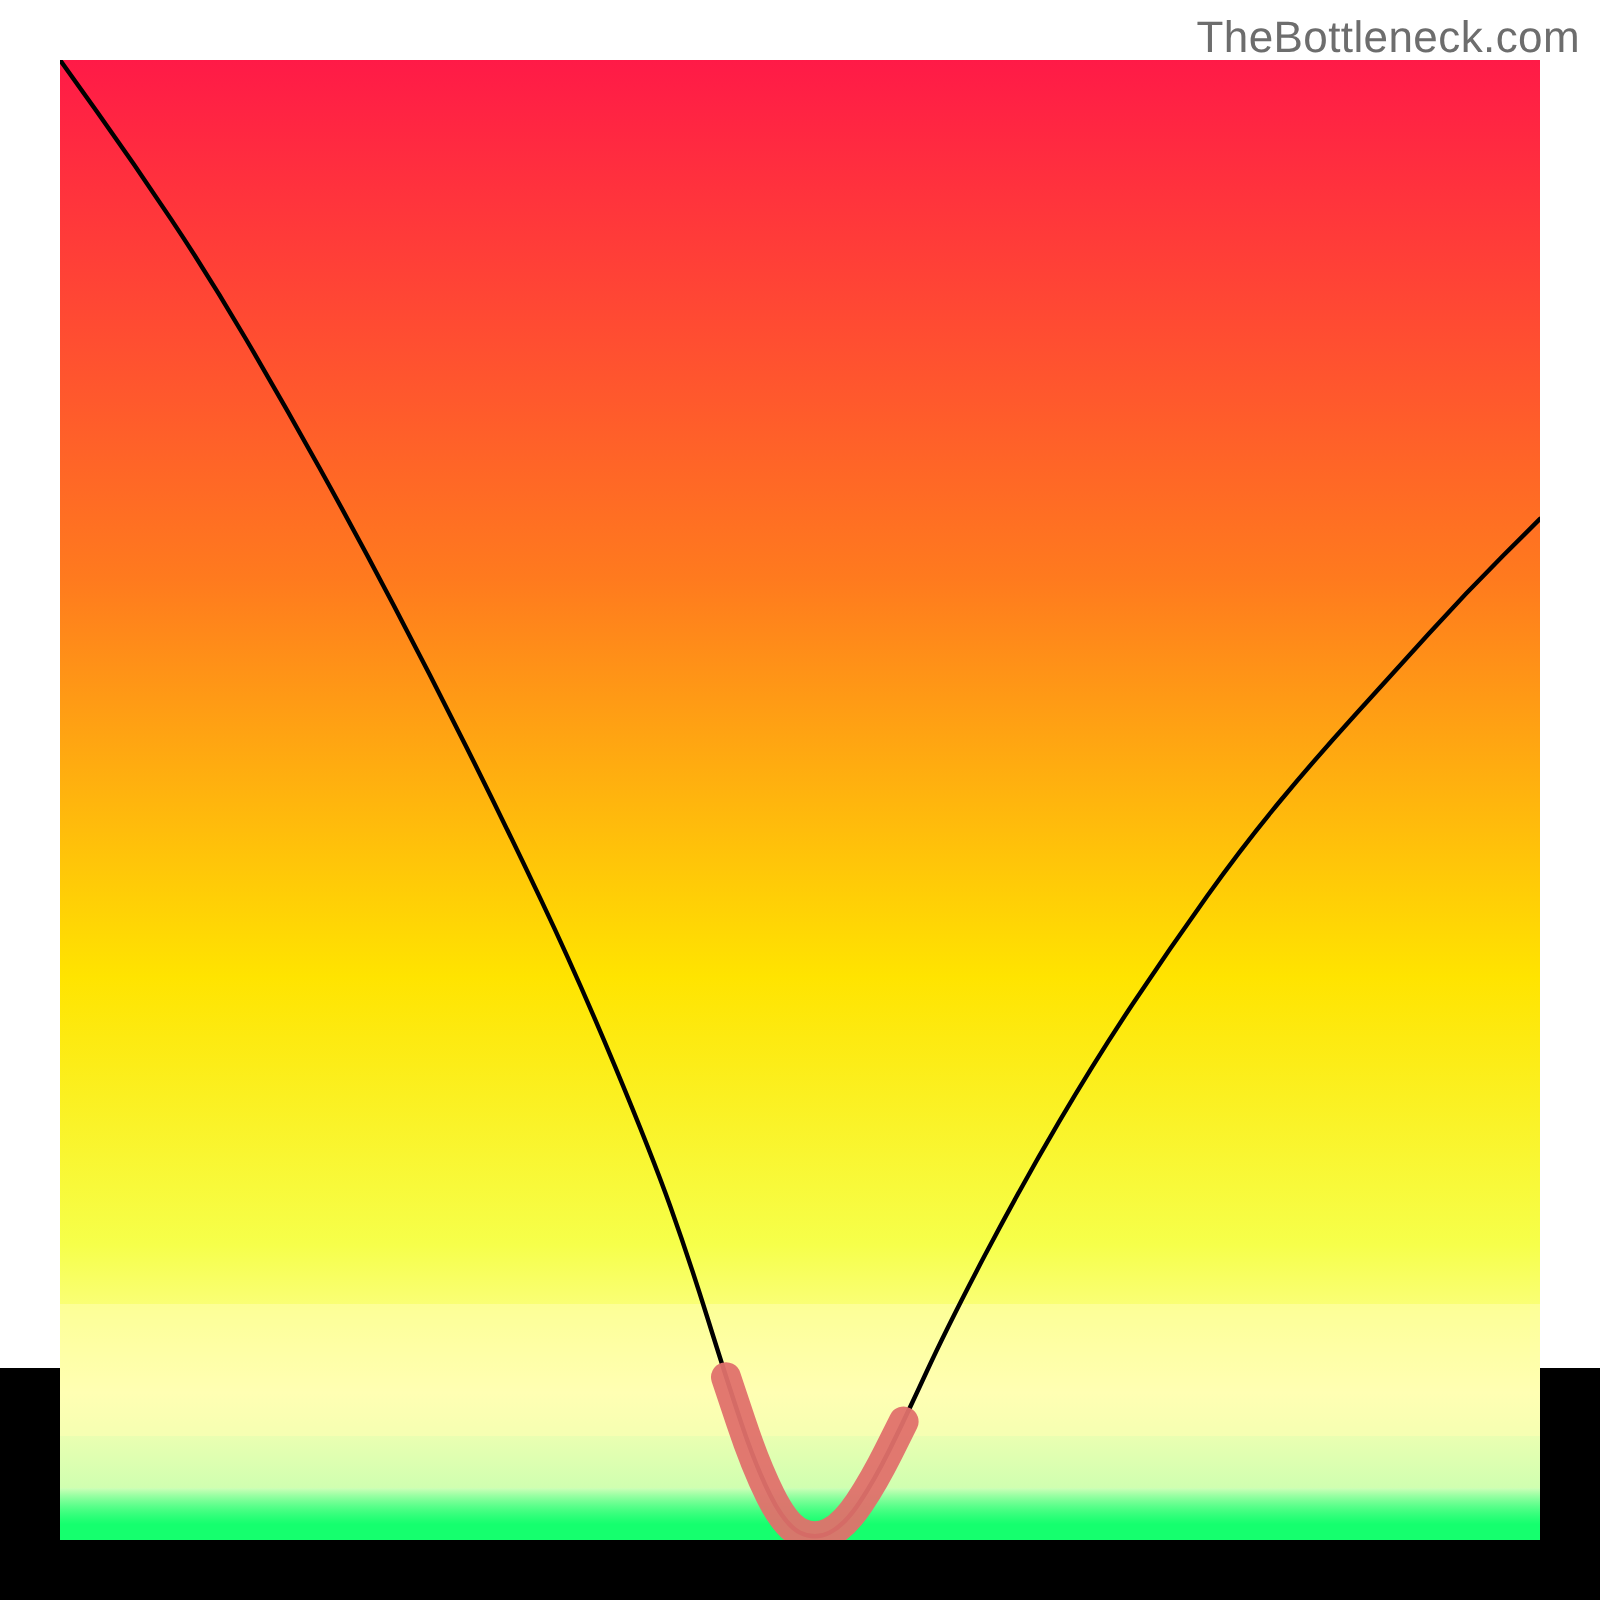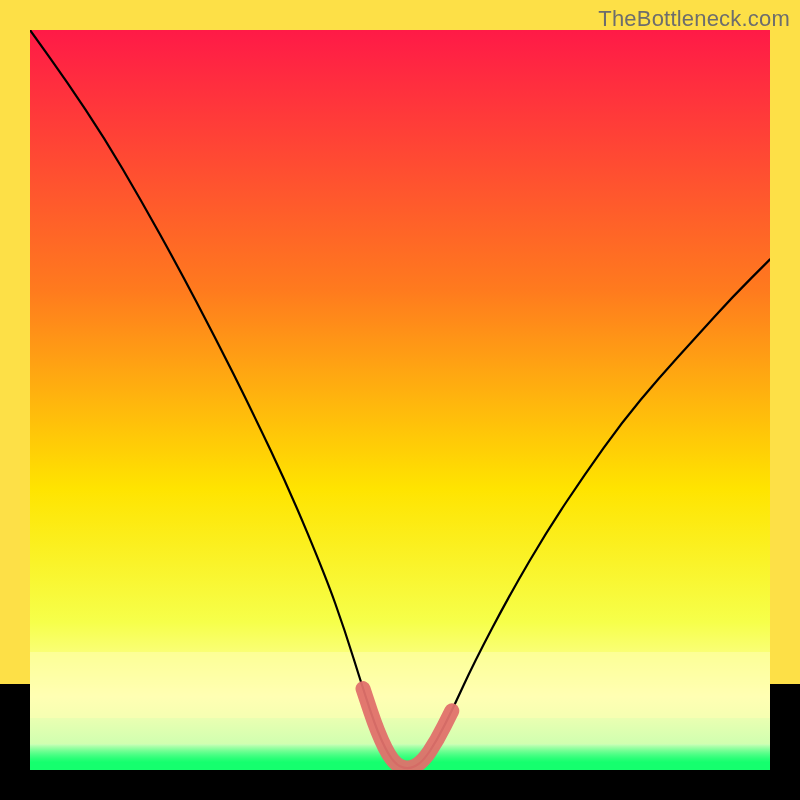--- a/index.html
+++ b/index.html
@@ -8,21 +8,21 @@
     width: 800px;
     height: 800px;
     overflow: hidden;
     background: #000;
     font-family: Arial, Helvetica, sans-serif;
   }
   .frame {
     position: relative;
     width: 800px;
     height: 684px;
-    background: #fde047;
+    background: #ffffff;
   }
   .watermark {
     position: absolute;
     top: 6px;
     right: 10px;
     color: #6d6d6d;
     font-size: 22px;
     letter-spacing: 0.2px;
     font-weight: 400;
     z-index: 20;

